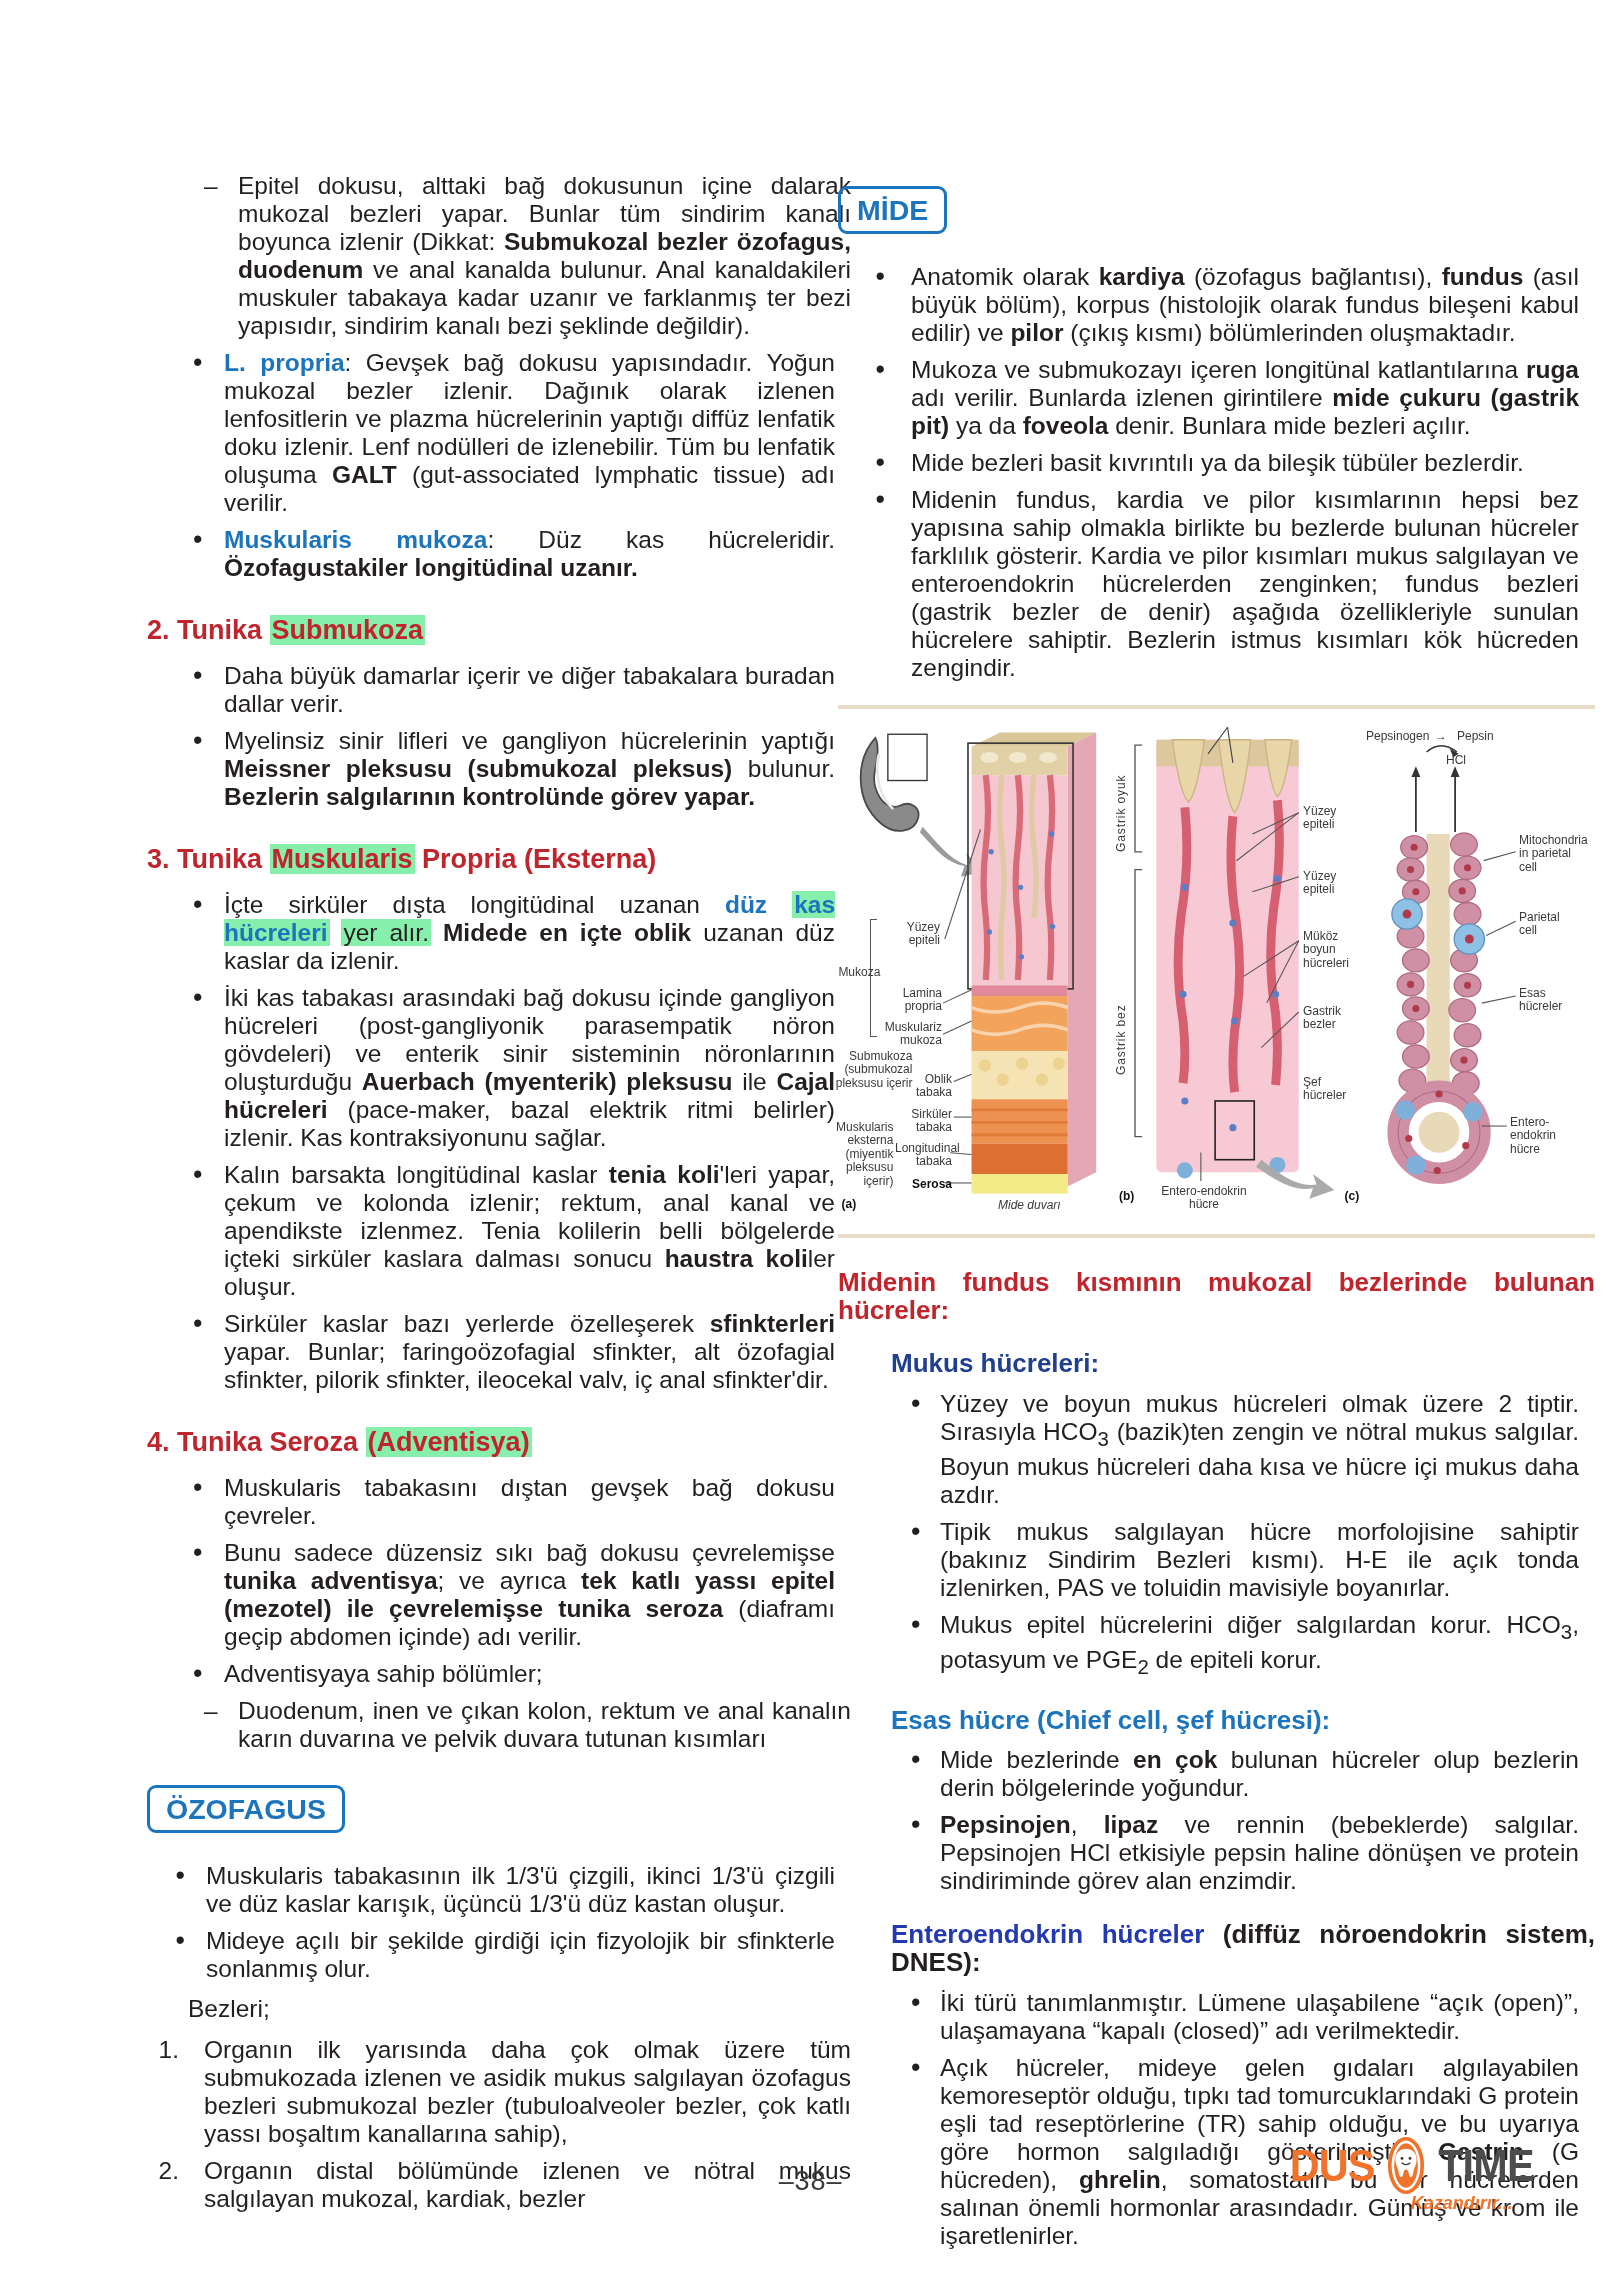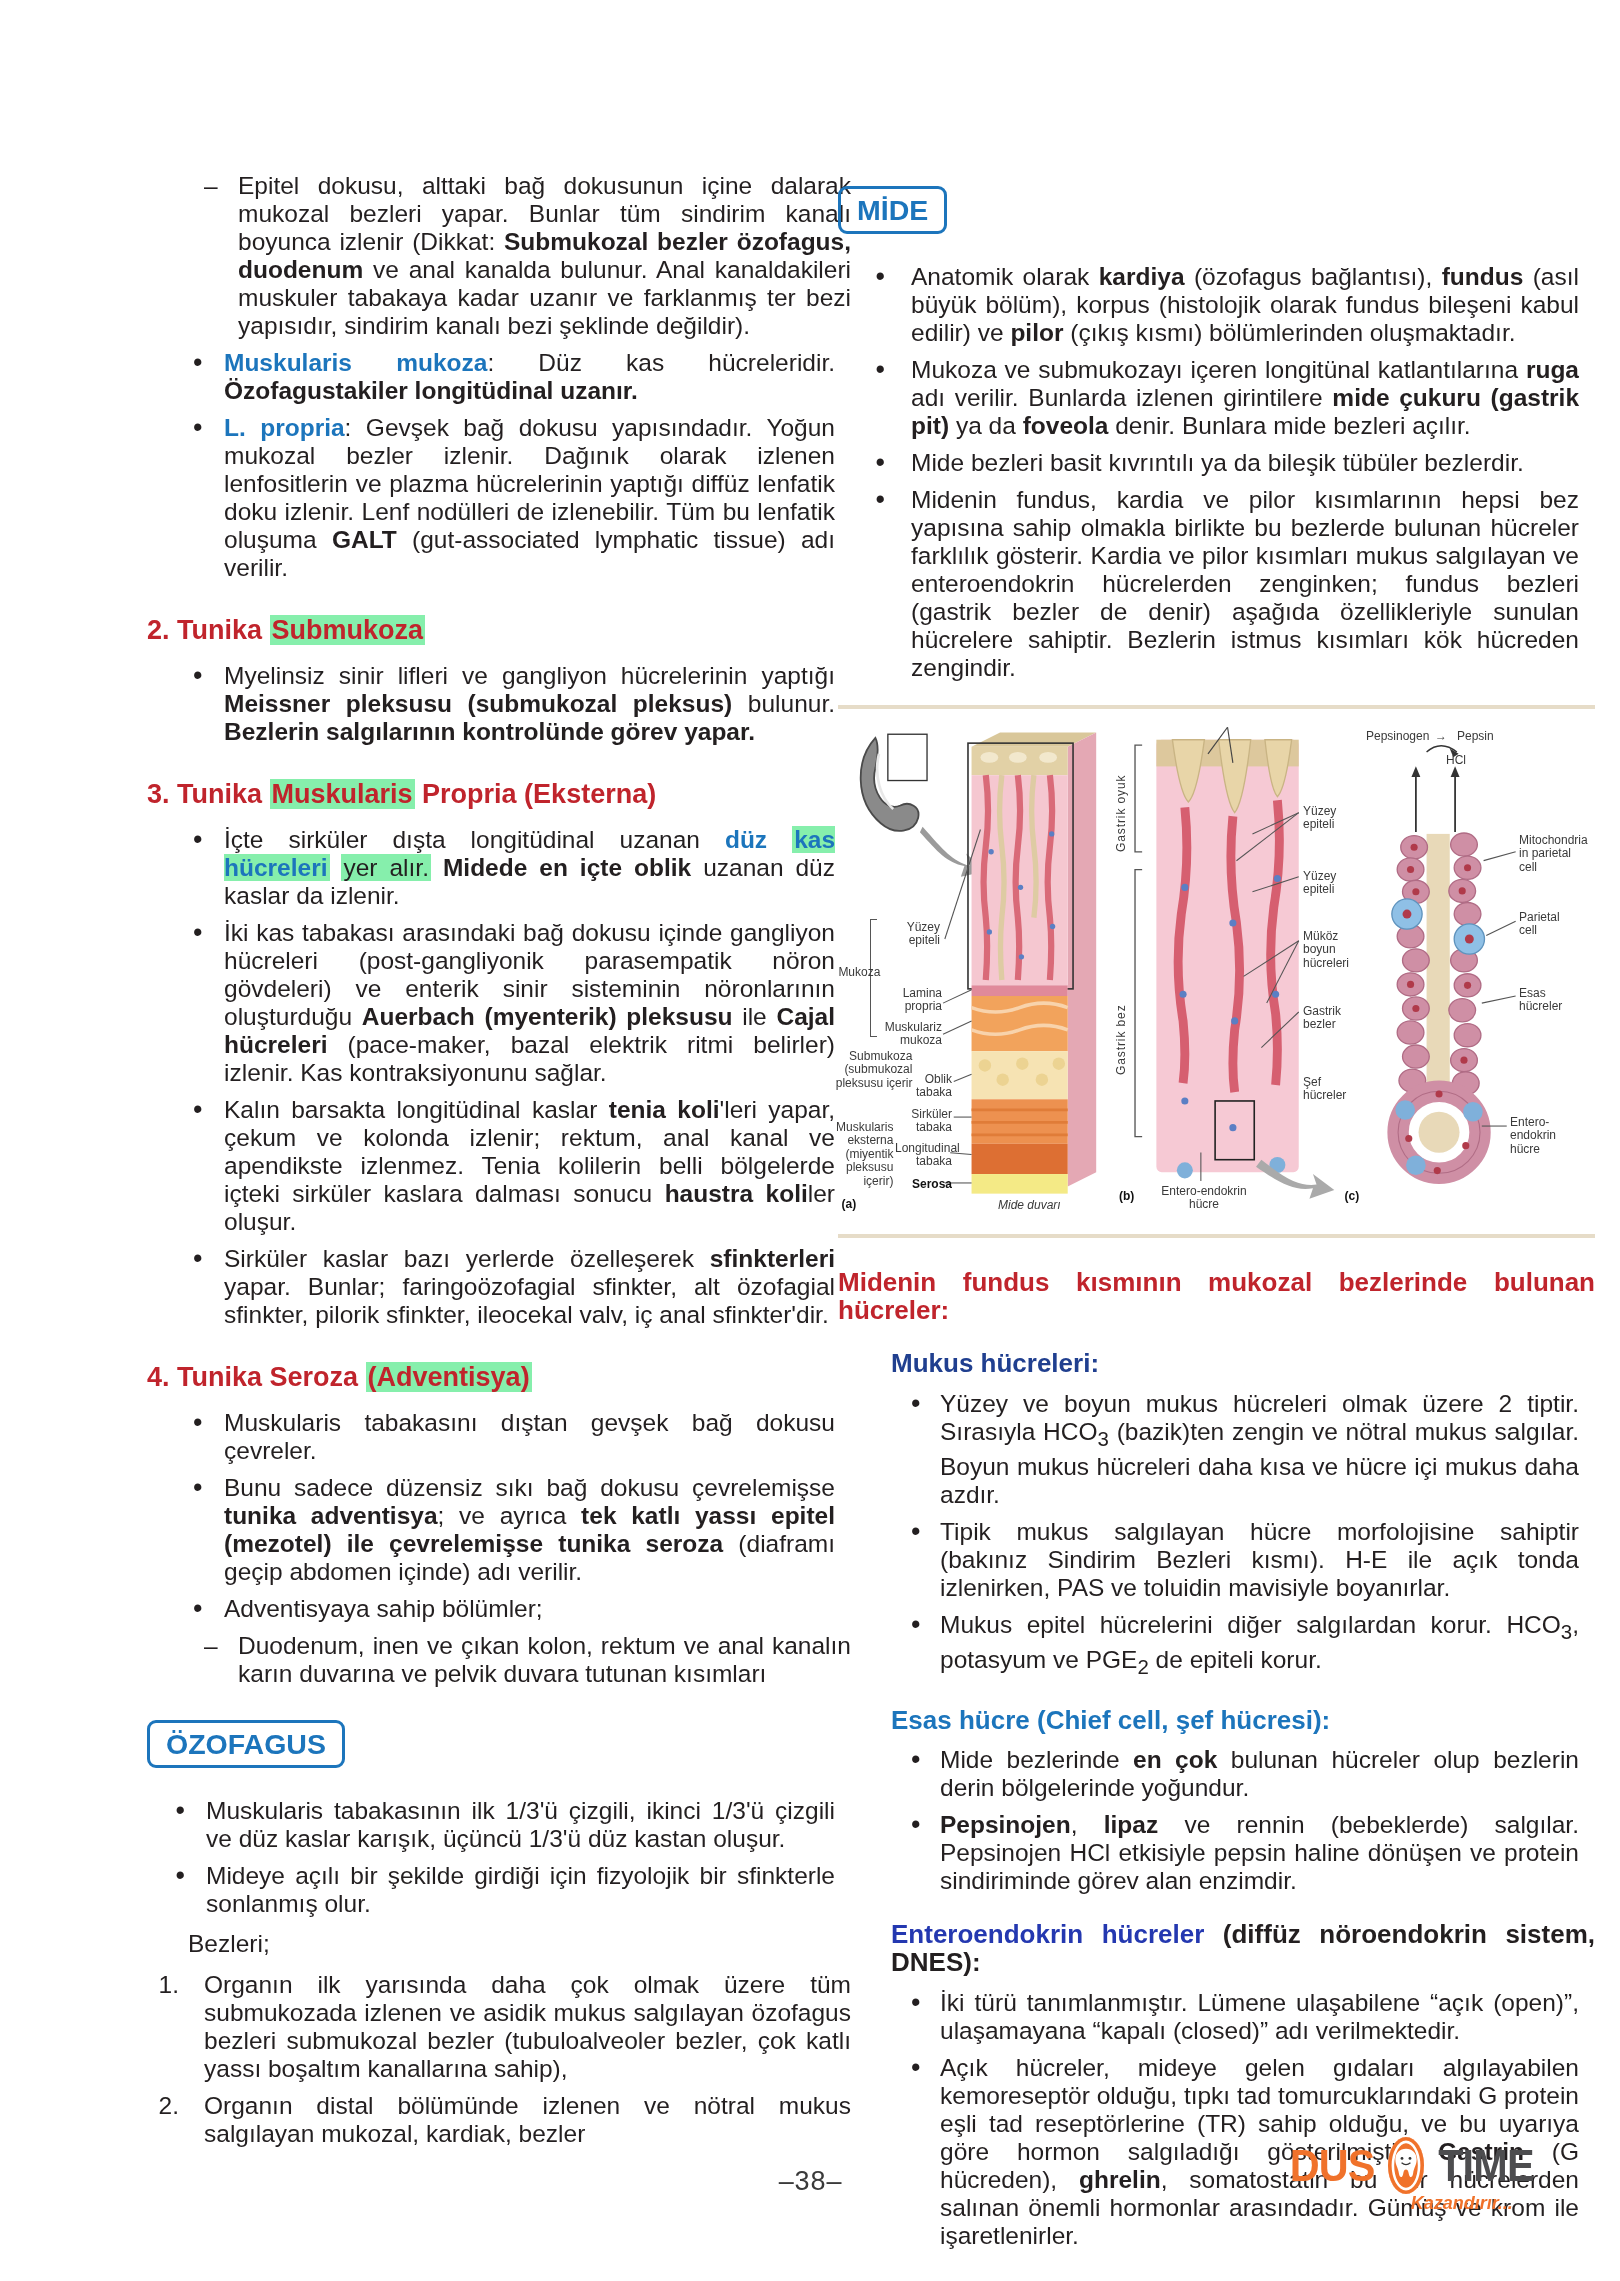--- a/index.html
+++ b/index.html
@@ -60,23 +60,24 @@
   .logo-tag{position:absolute;right:5.3px;top:52px;color:#F0722B;font-size:18px;
             font-style:italic;font-weight:bold;}
 </style>
 </head>
 <body>
 
 <div class="page">
 
   <div class="col col-left">
     <div class="li-dash">Epitel dokusu, alttaki bağ dokusunun içine dalarak mukozal bezleri yapar. Bunlar tüm sindirim kanalı boyunca izlenir (Dikkat: <b>Submukozal bezler özofagus, duodenum</b> ve anal kanalda bulunur. Anal kanaldakileri muskuler tabakaya kadar uzanır ve farklanmış ter bezi yapısıdır, sindirim kanalı bezi şeklinde değildir).</div>
+    <div class="li-bullet"><span class="bb">L. propria</span>: Gevşek bağ dokusu yapısındadır. Yoğun mukozal bezler izlenir. Dağınık olarak izlenen lenfositlerin ve plazma hücrelerinin yaptığı diffüz lenfatik doku izlenir. Lenf nodülleri de izlenebilir. Tüm bu lenfatik oluşuma <b>GALT</b> (gut-associated lymphatic tissue) adı verilir.</div>
     <div class="li-bullet"><span class="bb">Muskularis mukoza</span>: Düz kas hücreleridir. <b>Özofagustakiler longitüdinal uzanır.</b></div>
-    <div class="li-bullet"><span class="bb">L. propria</span>: Gevşek bağ dokusu yapısındadır. Yoğun mukozal bezler izlenir. Dağınık olarak izlenen lenfositlerin ve plazma hücrelerinin yaptığı diffüz lenfatik doku izlenir. Lenf nodülleri de izlenebilir. Tüm bu lenfatik oluşuma <b>GALT</b> (gut-associated lymphatic tissue) adı verilir.</div>
     <div class="h-red">2. Tunika <mark>Submukoza</mark></div>
+    <div class="li-bullet">Daha büyük damarlar içerir ve diğer tabakalara buradan dallar verir.</div>
     <div class="li-bullet">Myelinsiz sinir lifleri ve gangliyon hücrelerinin yaptığı <b>Meissner pleksusu (submukozal pleksus)</b> bulunur. <b>Bezlerin salgılarının kontrolünde görev yapar.</b></div>
     <div class="h-red">3. Tunika <mark>Muskularis</mark> Propria (Eksterna)</div>
     <div class="li-bullet">İçte sirküler dışta longitüdinal uzanan <span class="bb">düz</span> <mark class="bb">kas hücreleri</mark> <mark>yer alır.</mark> <b>Midede en içte oblik</b> uzanan düz kaslar da izlenir.</div>
     <div class="li-bullet">İki kas tabakası arasındaki bağ dokusu içinde gangliyon hücreleri (post-gangliyonik parasempatik nöron gövdeleri) ve enterik sinir sisteminin nöronlarının oluşturduğu <b>Auerbach (myenterik) pleksusu</b> ile <b>Cajal hücreleri</b> (pace-maker, bazal elektrik ritmi belirler) izlenir. Kas kontraksiyonunu sağlar.</div>
     <div class="li-bullet">Kalın barsakta longitüdinal kaslar <b>tenia koli</b>'leri yapar, çekum ve kolonda izlenir; rektum, anal kanal ve apendikste izlenmez. Tenia kolilerin belli bölgelerde içteki sirküler kaslara dalması sonucu <b>haustra koli</b>ler oluşur.</div>
     <div class="li-bullet">Sirküler kaslar bazı yerlerde özelleşerek <b>sfinkterleri</b> yapar. Bunlar; faringoözofagial sfinkter, alt özofagial sfinkter, pilorik sfinkter, ileocekal valv, iç anal sfinkter'dir.</div>
     <div class="h-red">4. Tunika Seroza <mark>(Adventisya)</mark></div>
     <div class="li-bullet">Muskularis tabakasını dıştan gevşek bağ dokusu çevreler.</div>
     <div class="li-bullet">Bunu sadece düzensiz sıkı bağ dokusu çevrelemişse <b>tunika adventisya</b>; ve ayrıca <b>tek katlı yassı epitel (mezotel) ile çevrelemişse tunika seroza</b> (diaframı geçip abdomen içinde) adı verilir.</div>
     <div class="li-bullet">Adventisyaya sahip bölümler;</div>

